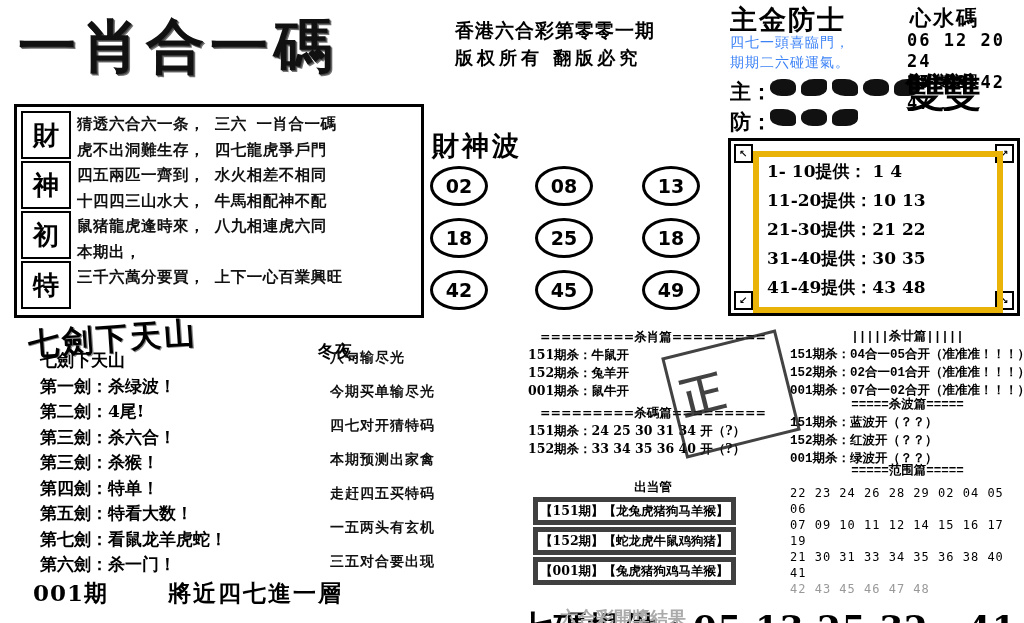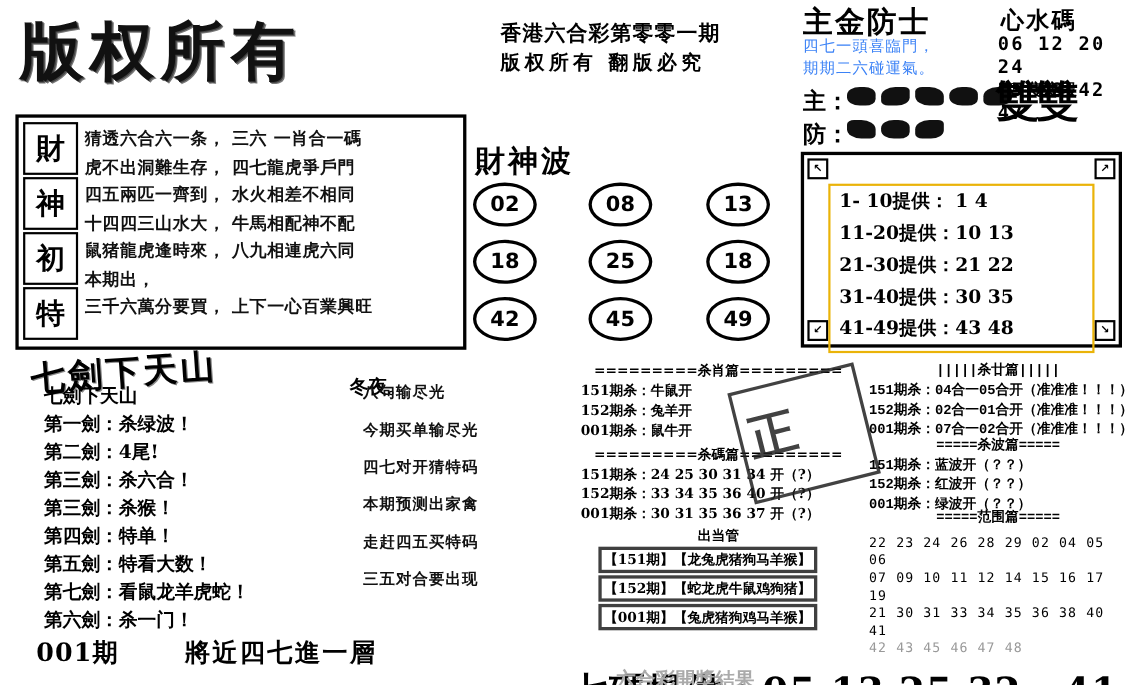--- a/index.html
+++ b/index.html
@@ -86,21 +86,21 @@
     width:46px;height:44px;border:2px solid #000;
     font-family:"DejaVu Serif","Liberation Serif",serif;
     font-size:26px;font-weight:bold;display:flex;align-items:center;justify-content:center;
   }
   .poem-body{
     position:absolute;left:60px;top:6px;width:336px;height:196px;
     font-family:"DejaVu Serif","Liberation Serif",serif;
     font-size:15.5px;line-height:25.5px;font-weight:bold;letter-spacing:0.5px;
     color:#111;
   }
-  .poem-body .line{white-space:nowrap;}
+  .poem-body .line{white-space:nowrap;font-family:Liberation Mono, monospace;}
 
   
   .balls-title{
     position:absolute;left:432px;top:128px;font-size:27px;font-weight:bold;
     font-family:"DejaVu Serif","Liberation Serif",serif;letter-spacing:3px;
   }
   .balls{
     position:absolute;left:420px;top:166px;width:300px;height:140px;
   }
   .ball{
@@ -110,22 +110,22 @@
     font-family:"DejaVu Sans","Liberation Sans",sans-serif;
     font-size:19px;font-weight:bold;
   }
 
   
   .rbox{
     position:absolute;left:728px;top:138px;width:286px;height:172px;
     border:3px solid #000;background:#fff;
   }
   .rbox-inner{
-    position:absolute;left:22px;top:26px;width:238px;height:150px;
-    border:2px solid #eab308;
+    position:absolute;left:22px;top:10px;width:238px;height:150px;
+    border:6px solid #eab308;
   }
   .rbox-row{
     font-family:"DejaVu Serif","Liberation Serif",serif;
     font-size:17px;font-weight:bold;line-height:29px;
     padding-left:8px;white-space:nowrap;
   }
   .corner{
     position:absolute;width:15px;height:15px;border:2px solid #000;
     display:flex;align-items:center;justify-content:center;font-size:10px;font-weight:bold;
   }
@@ -162,21 +162,21 @@
 
   
   .mblock{
     position:absolute;left:528px;width:250px;
     font-family:"DejaVu Serif","Liberation Serif",serif;
     font-size:12.5px;line-height:18px;font-weight:bold;
   }
   .mb-head{text-align:center;letter-spacing:0px;}
   .mb-line{white-space:nowrap;}
   .boxed{
-    border:3px solid #404040;display:inline-block;padding:0 2px;margin:1px 16px;
+    border:5px solid #404040;display:inline-block;padding:0 2px;margin:1px 5px;
     font-size:12.5px;
   }
 
   
   .rblock{
     position:absolute;left:790px;width:235px;
     font-family:Liberation Mono, monospace;
     font-size:12.5px;line-height:18px;font-weight:bold;
   }
   .rnums{
@@ -217,21 +217,21 @@
   .foot-ghost{
     position:absolute;left:560px;top:606px;font-size:18px;font-weight:bold;
     font-family:"DejaVu Serif","Liberation Serif",serif;color:#aaa;
   }
 </style>
 </head>
 <body>
 
 <div class="page">
 
-  <div class="masthead">版权所有</div>
+  <div class="masthead">一肖合一碼</div>
 
   <div class="head-mid">
     <div>香港六合彩第零零一期</div>
     <div class="l2">版权所有  翻版必究</div>
   </div>
 
   <div class="head-right">
     <div class="hr-title">主金防士</div>
     <div class="hr-xsm">心水碼</div>
     <div class="hr-nums">
@@ -323,35 +323,35 @@
     <div>第六劍：杀一门！</div>
   </div>
 
   <div class="ye">冬夜。</div>
   <div class="midcol">
     <span class="clip">八句输尽光</span>
     <span class="clip">今期买单输尽光</span>
     <span class="clip">四七对开猜特码</span>
     <span class="clip">本期预测出家禽</span>
     <span class="clip">走赶四五买特码</span>
+    <span class="clip">一五两头有玄机</span>
     <span class="clip">三五对合要出现</span>
   </div>
 
   <div class="mblock" style="top:328px">
     <div class="mb-head">=========杀肖篇=========</div>
     <div class="mb-line">151期杀：牛鼠开</div>
     <div class="mb-line">152期杀：兔羊开</div>
     <div class="mb-line">001期杀：鼠牛开</div>
   </div>
 
   <div class="mblock" style="top:404px">
     <div class="mb-head">=========杀碼篇=========</div>
     <div class="mb-line">151期杀：24 25 30 31 34 开（?）</div>
     <div class="mb-line">152期杀：33 34 35 36 40 开（?）</div>
-    <div class="mb-line">001期杀：30 31 35 36 37 开（?）</div>
   </div>
 
   <div class="mblock" style="top:478px">
     <div class="mb-head">出当管</div>
     <div class="boxed">【151期】【龙兔虎猪狗马羊猴】</div><br>
     <div class="boxed">【152期】【蛇龙虎牛鼠鸡狗猪】</div><br>
     <div class="boxed">【001期】【兔虎猪狗鸡马羊猴】</div>
   </div>
 
   <div class="stamp">

